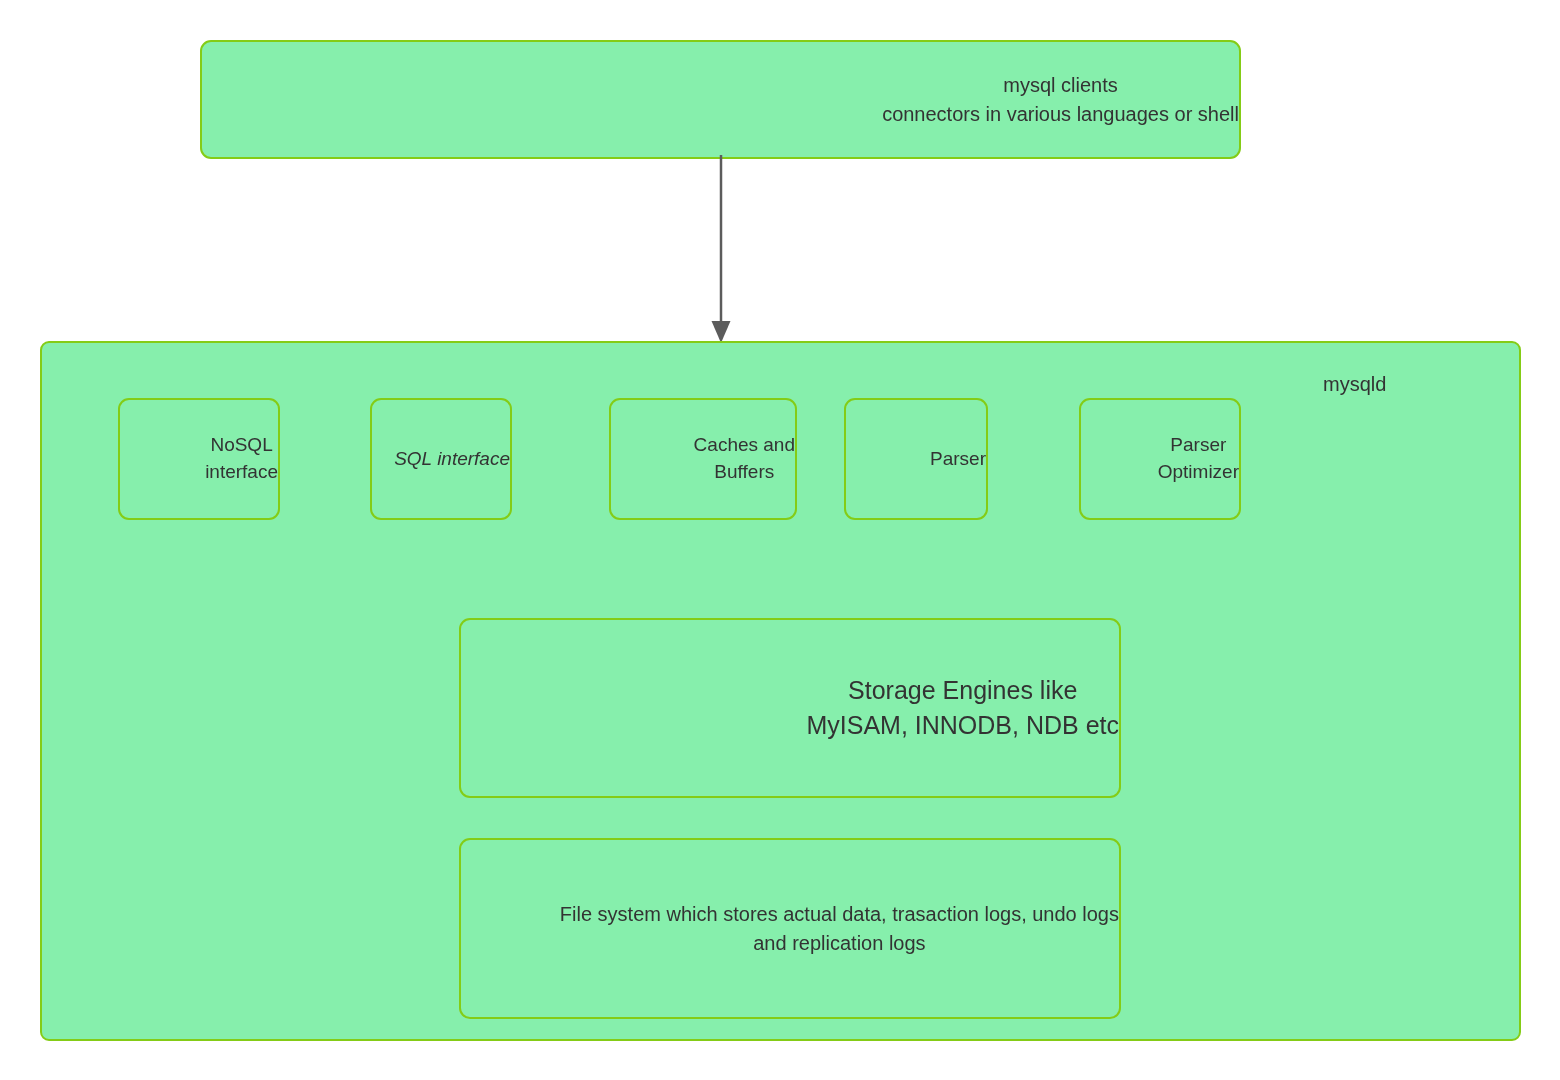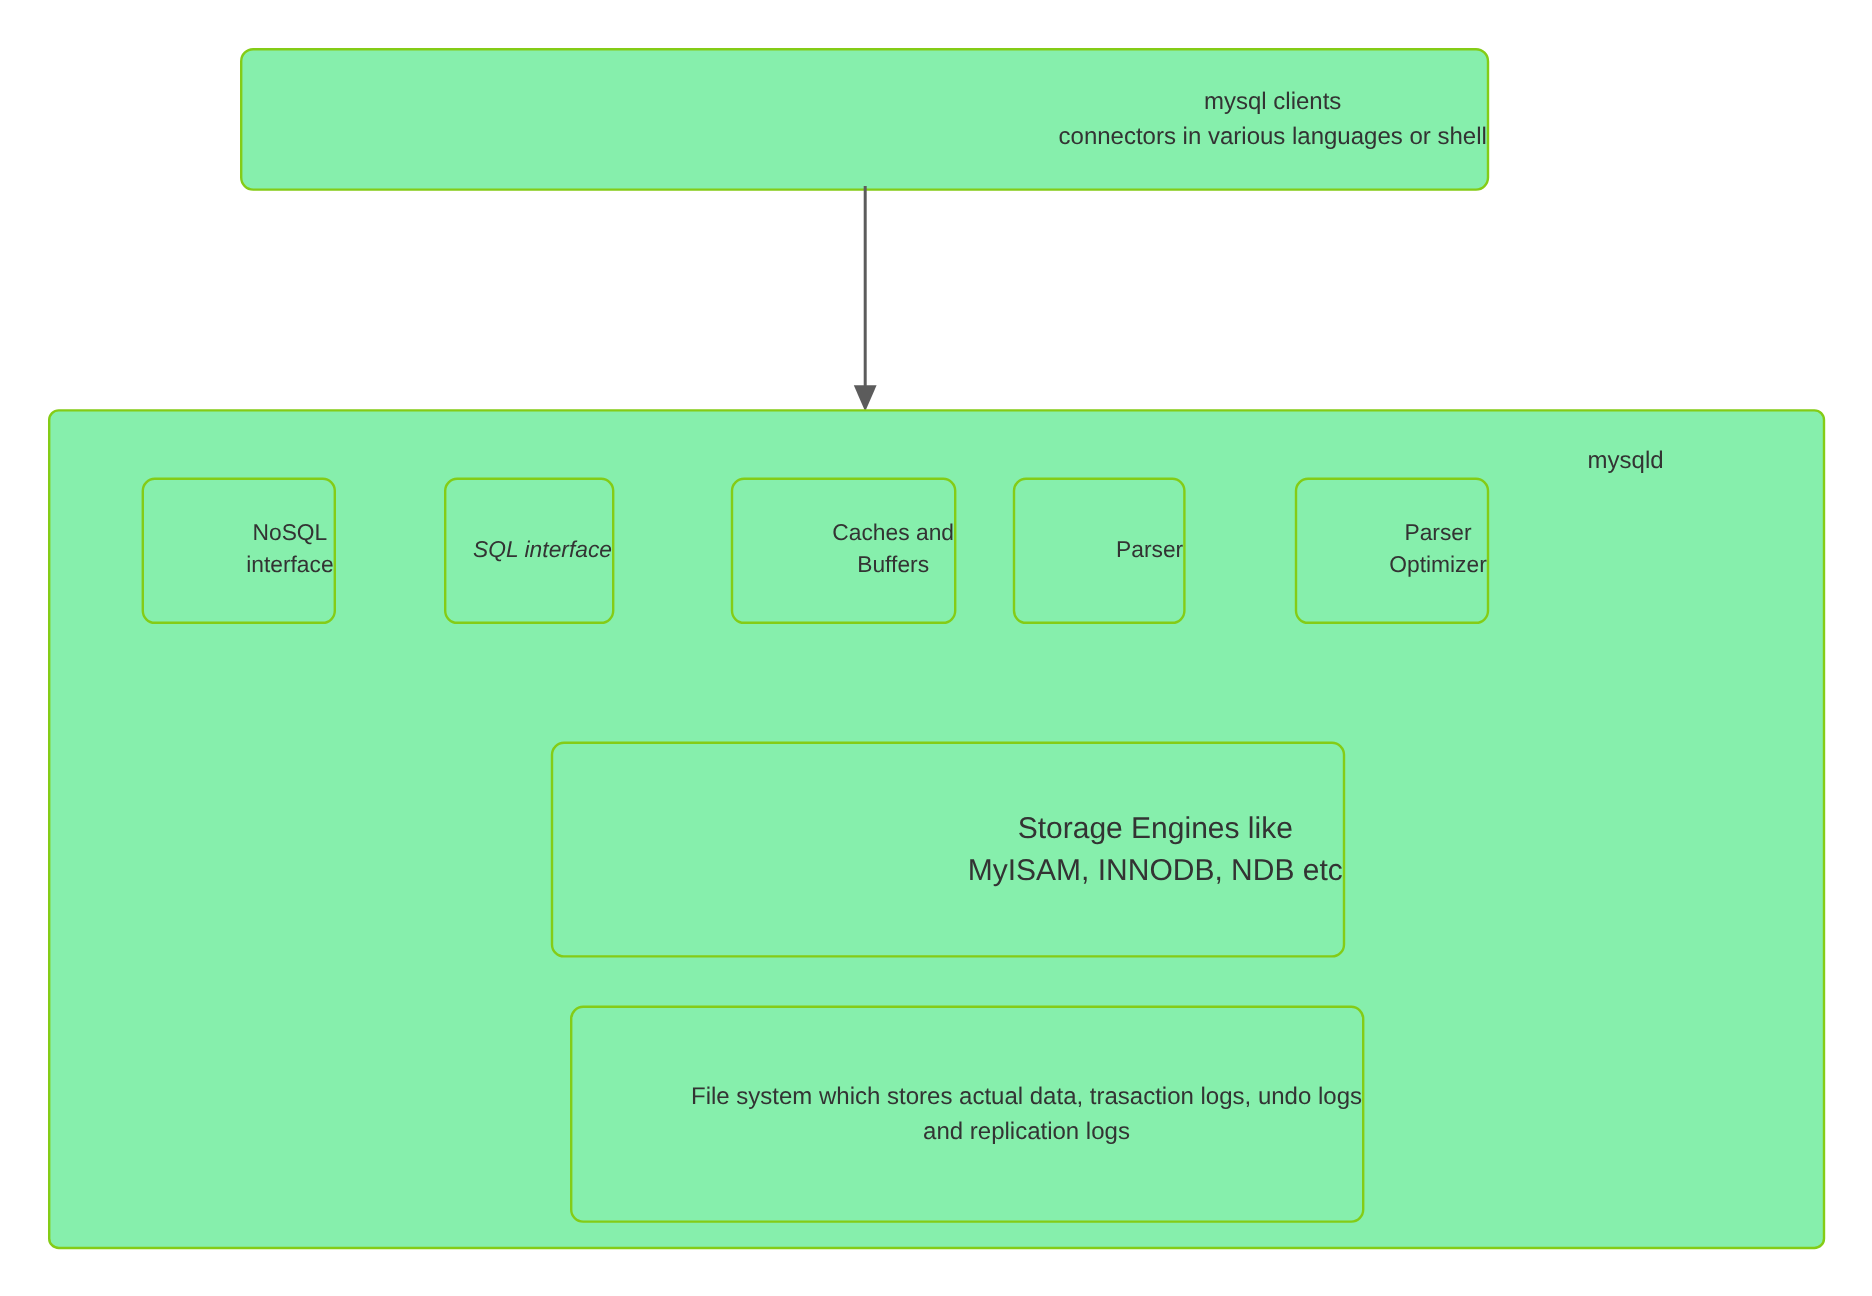--- a/index.html
+++ b/index.html
@@ -84,21 +84,20 @@
     width: 662px;
     height: 180px;
     font-size: 25px;
   }
   #box-filesystem {
     left: 459px;
     top: 838px;
     width: 662px;
     height: 181px;
     font-size: 20px;
-    margin-left: 16px;
   }
 
   
   #connector-arrow {
     position: absolute;
     left: 676px;
     top: 155px;
     width: 90px;
     height: 190px;
     overflow: visible;

